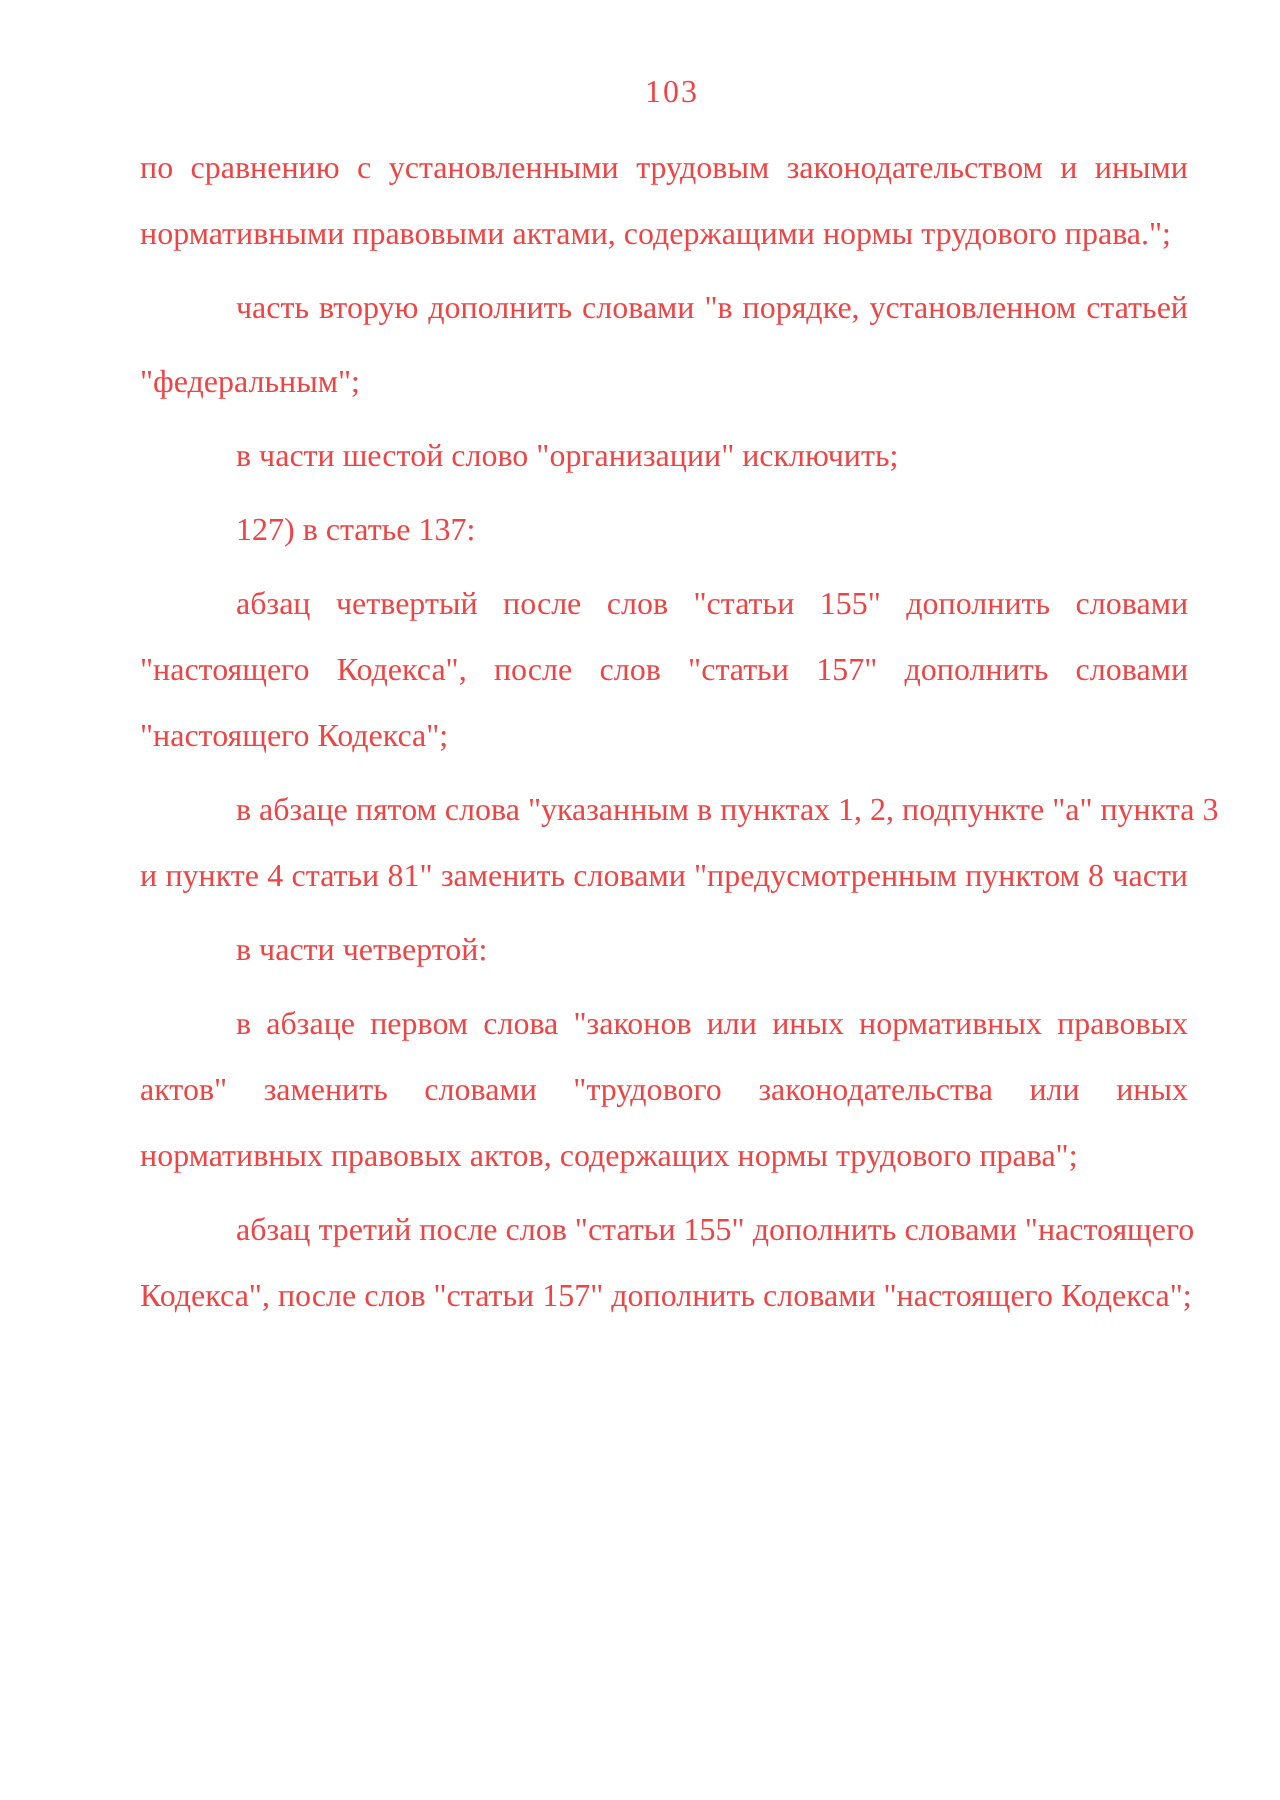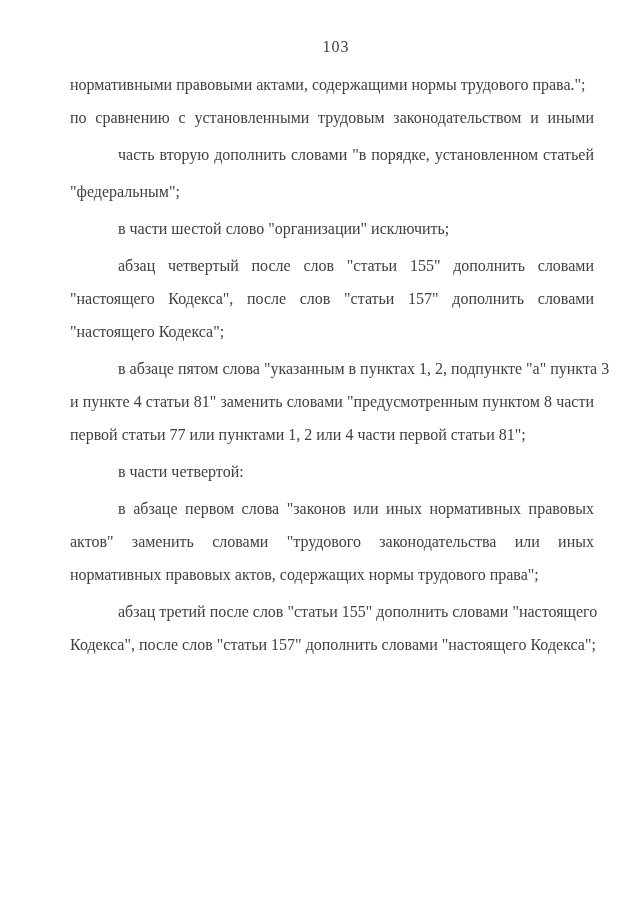--- a/index.html
+++ b/index.html
@@ -7,21 +7,21 @@
     padding: 0;
     background: #ffffff;
   }
   .page {
     position: relative;
     width: 640px;
     height: 900px;
     background: #ffffff;
     overflow: hidden;
     font-family: "Liberation Serif", "DejaVu Serif", serif;
-    color: #404040;
+    color: #ef4444;
   }
   .pageno {
     position: absolute;
     top: 38px;
     left: 32px;
     right: 0;
     text-align: center;
     font-size: 16px;
     letter-spacing: 1px;
   }
@@ -45,41 +45,43 @@
   
   .line.ind { text-indent: 48px; }
 </style>
 </head>
 <body>
 
 <div class="page">
   <div class="pageno">103</div>
   <div class="doc-body">
       <div class="para">
+        <div class="line fill">по сравнению с установленными трудовым законодательством и иными</div>
         <div class="line">нормативными правовыми актами, содержащими нормы трудового права.";</div>
-        <div class="line fill">по сравнению с установленными трудовым законодательством и иными</div>
       </div>
       <div class="para">
         <div class="line fill ind">часть вторую дополнить словами "в порядке, установленном статьей</div>
       </div>
       <div class="para">
         <div class="line">"федеральным";</div>
       </div>
       <div class="para">
         <div class="line ind">в части шестой слово "организации" исключить;</div>
       </div>
       <div class="para">
+        <div class="line ind">127) в статье 137:</div>
+      </div>
+      <div class="para">
         <div class="line fill ind">абзац четвертый после слов "статьи 155" дополнить словами</div>
         <div class="line fill">"настоящего Кодекса", после слов "статьи 157" дополнить словами</div>
         <div class="line">"настоящего Кодекса";</div>
       </div>
       <div class="para">
         <div class="line fill ind">в абзаце пятом слова "указанным в пунктах 1, 2, подпункте "а" пункта 3</div>
         <div class="line fill">и пункте 4 статьи 81" заменить словами "предусмотренным пунктом 8 части</div>
-        <div class="line">первой статьи 77 или пунктами 1, 2 или 4 части первой статьи 81";</div>
       </div>
       <div class="para">
         <div class="line ind">в части четвертой:</div>
       </div>
       <div class="para">
         <div class="line fill ind">в абзаце первом слова "законов или иных нормативных правовых</div>
         <div class="line fill">актов" заменить словами "трудового законодательства или иных</div>
         <div class="line">нормативных правовых актов, содержащих нормы трудового права";</div>
       </div>
       <div class="para">

